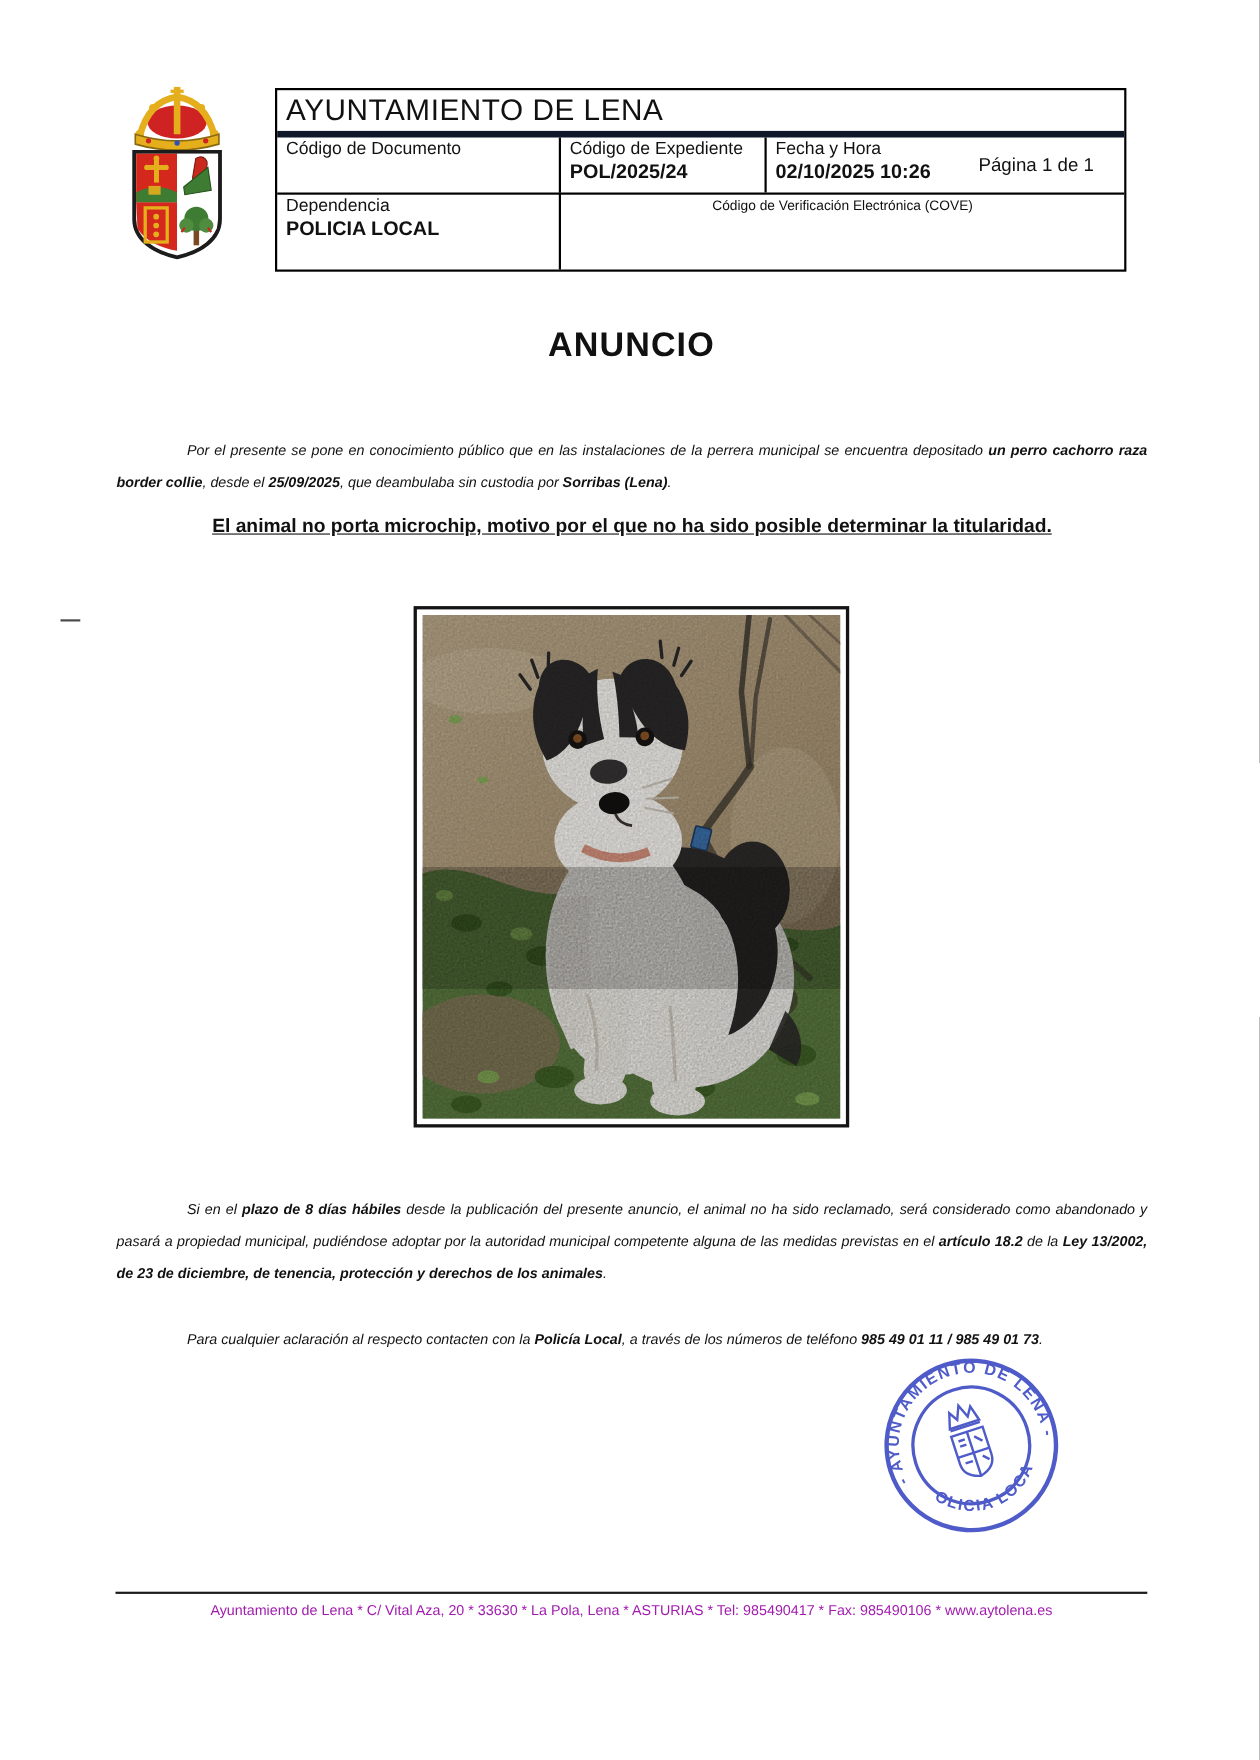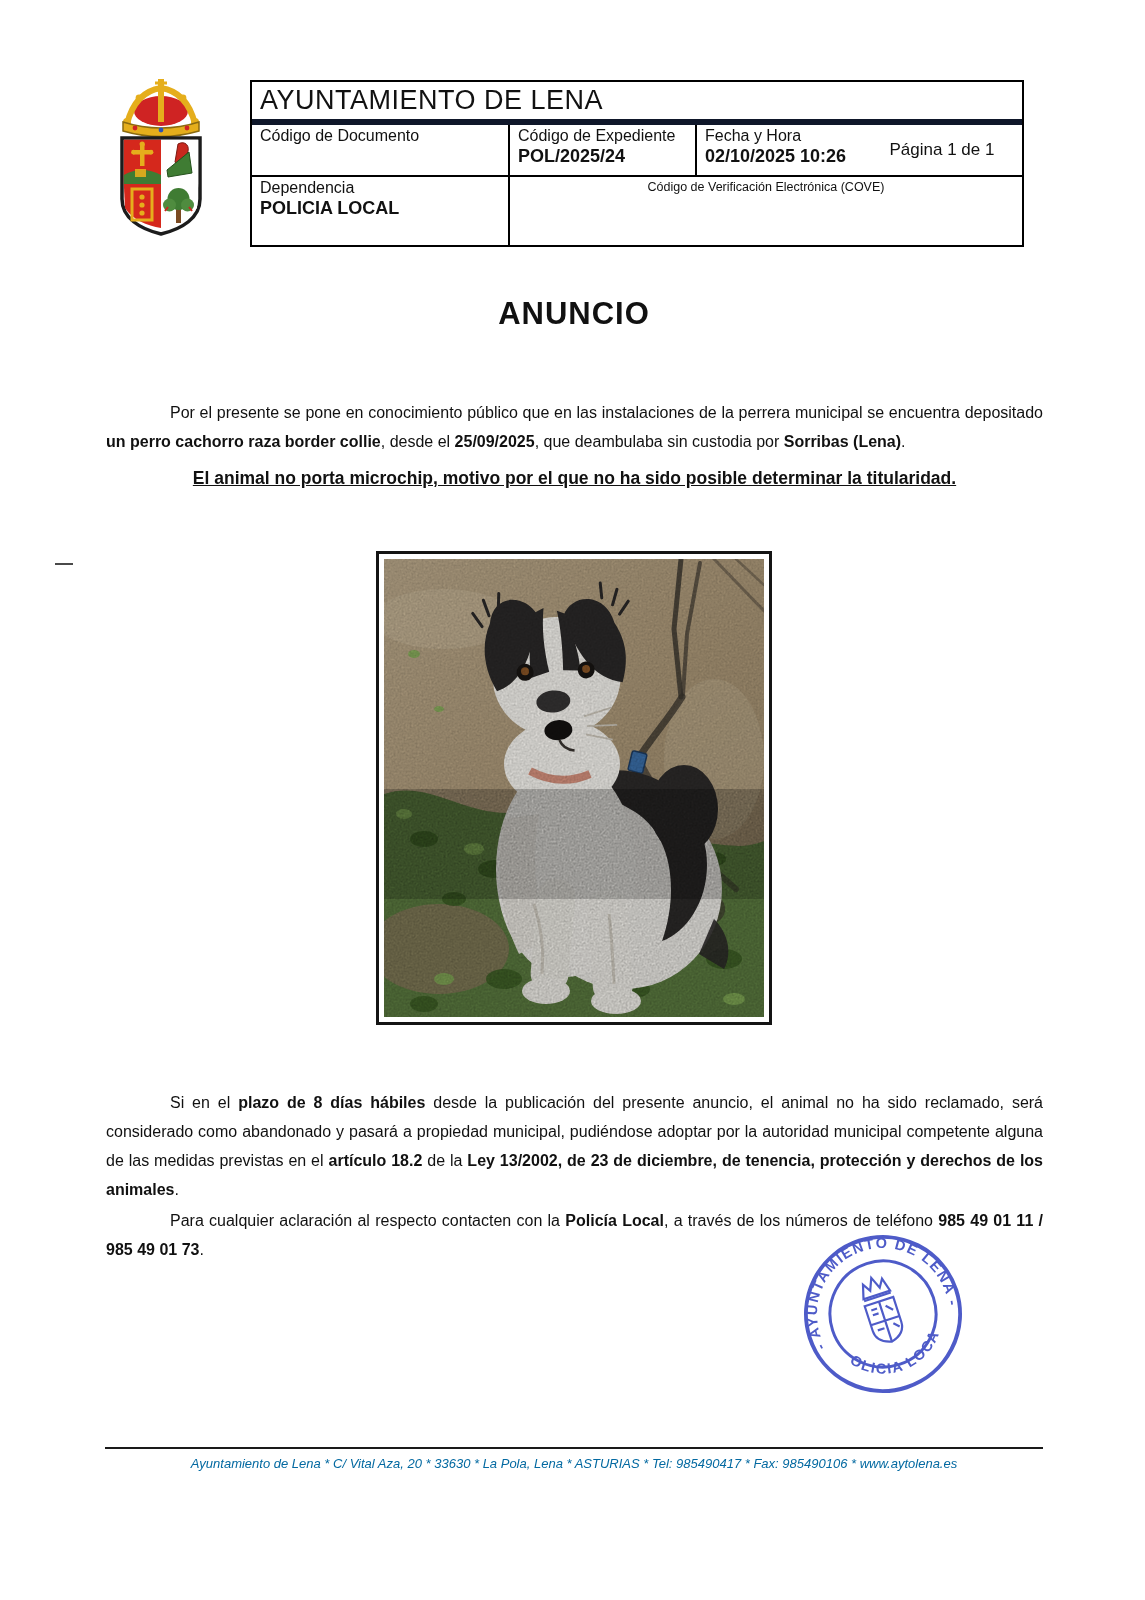--- a/index.html
+++ b/index.html
@@ -20,36 +20,36 @@
   .r2c{border-right:2px solid #000;}
   .r2c:nth-child(4){border-right:none;}
   .lbl{font-size:16px;line-height:15px;}
   .val{font-size:18px;font-weight:bold;line-height:22px;margin-top:2px;}
   .pagecell{display:flex;align-items:center;justify-content:center;font-size:17px;}
   .depcell{border-top:2px solid #000;border-right:2px solid #000;}
   .covecell{grid-column:2/5;border-top:2px solid #000;text-align:center;font-size:12.5px;padding-top:4px;}
   
   .title{position:absolute;left:105px;top:296px;width:938px;text-align:center;
     font-size:31px;font-weight:bold;letter-spacing:1px;}
-  .para{position:absolute;left:106px;width:937px;font-size:16px;line-height:29px;
-    text-align:justify;text-indent:64px;}
+  .para{position:absolute;left:106px;width:937px;font-size:13px;line-height:29px;
+    text-align:justify;text-indent:64px;font-style:italic;}
   .p1{top:382px;}
   .notice{position:absolute;left:106px;top:468px;width:937px;text-align:center;
     font-size:17.5px;font-weight:bold;text-decoration:underline;}
   .margin-dash{position:absolute;left:55px;top:563px;width:18px;height:2px;background:#4a4a4a;}
   .photo-frame{position:absolute;left:376px;top:551px;width:396px;height:474px;box-sizing:border-box;
     border:3px solid #141414;background:#fff;padding:5px;}
   .photo-frame svg{display:block;}
   .p2{top:1072px;}
   .p3{top:1190px;}
   .dateline{position:absolute;left:105px;top:1256px;width:920px;text-align:center;font-size:18px;}
   .stamp{position:absolute;left:797px;top:1228px;width:172px;height:172px;opacity:.92;}
   
   .footer-rule{position:absolute;left:105px;top:1447px;width:938px;height:2px;background:#1a1a1a;}
-  .footer-text{position:absolute;left:105px;top:1456px;width:938px;text-align:center;font-size:13px;color:#0369a1;font-style:italic;}
+  .footer-text{position:absolute;left:105px;top:1456px;width:938px;text-align:center;font-size:13px;color:#a21caf;}
   b{font-weight:bold;}
 </style>
 </head>
 <body>
 
 <div class="page">
 
   <div class="coat">
     <svg width="112" height="158" viewBox="0 0 112 158">
 

